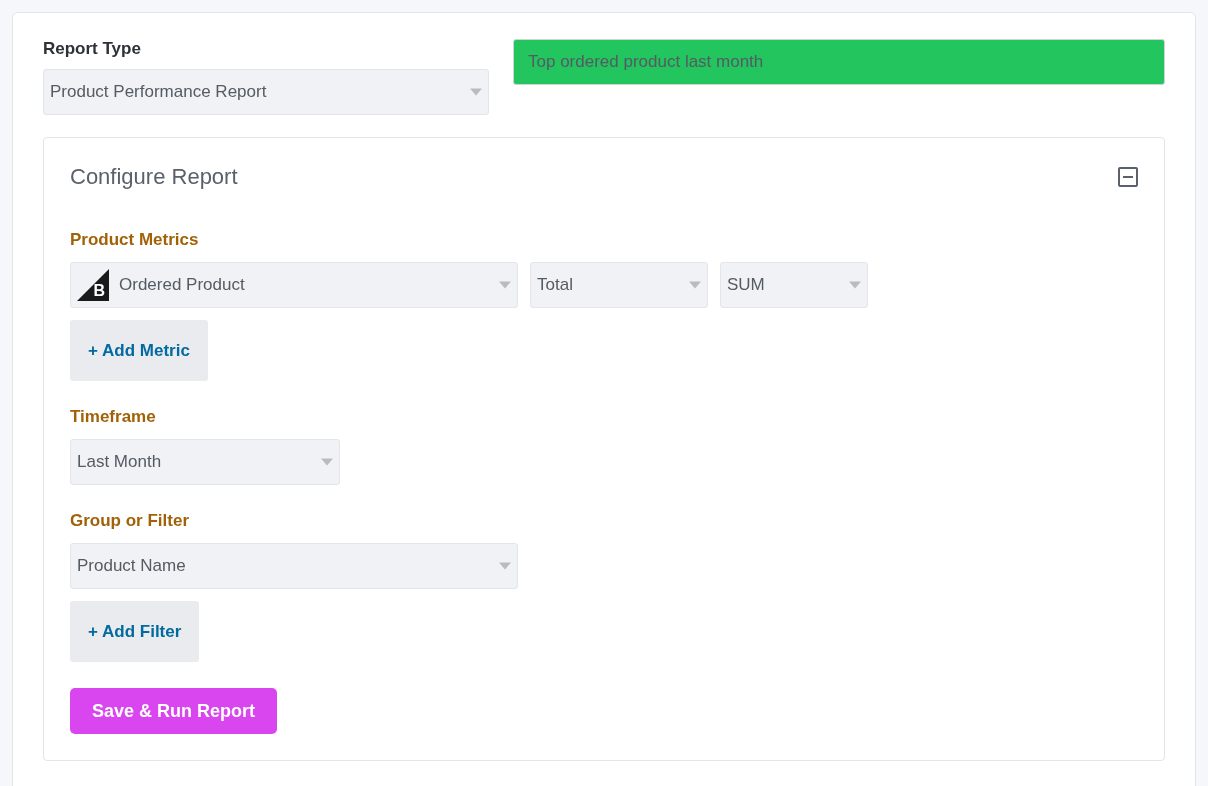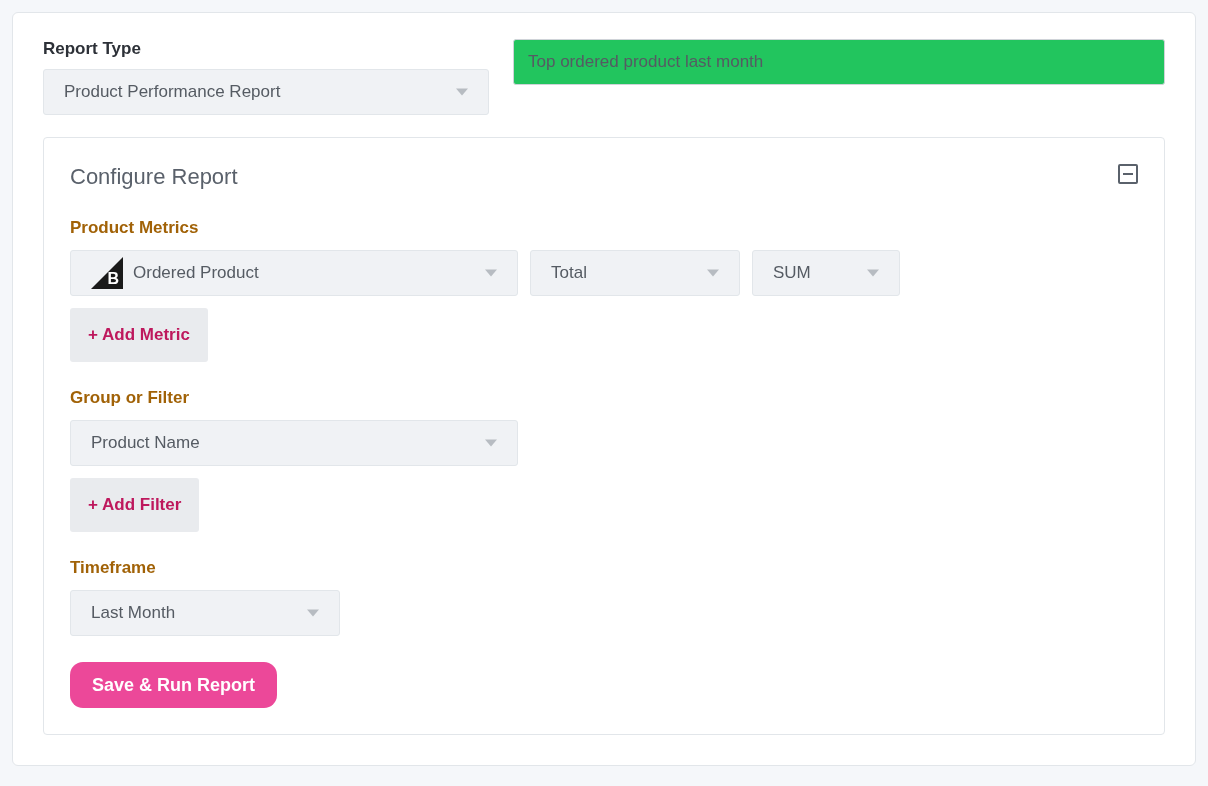--- a/index.html
+++ b/index.html
@@ -27,21 +27,21 @@
   .label {
     font-weight: 700;
     font-size: 17px;
     color: #2d3138;
   }
   .select {
     background: #f0f2f5;
     border: 1px solid #e2e6ea;
     border-radius: 3px;
     height: 46px;
-    padding: 0 20px;
+    padding: 0 6px;
     display: flex;
     align-items: center;
     justify-content: space-between;
     font-size: 17px;
     color: #555b63;
     cursor: pointer;
   }
   .select .chev { color: #b7bcc2; }
   .text-input {
     height: 46px;
@@ -54,22 +54,23 @@
     outline: none;
     background: #22c55e;
   }
   .panel {
     border: 1px solid #e2e6ea;
     border-radius: 4px;
     padding: 26px;
   }
   .panel-head {
     display: flex;
+    align-items: center;
     justify-content: space-between;
-    margin-bottom: 28px;
+    margin-bottom: 40px;
   }
   .panel-title {
     font-size: 22px;
     font-weight: 500;
     color: #5a616b;
   }
   .collapse-icon {
     width: 20px; height: 20px;
     border: 2px solid #5a616b;
     border-radius: 2px;
@@ -83,56 +84,56 @@
   }
   .section { margin-bottom: 26px; }
   .section-label {
     font-weight: 700;
     font-size: 17px;
     color: #a16207;
     margin-bottom: 12px;
   }
   .row { display: flex; gap: 12px; align-items: center; }
   .select.metric { width: 448px; }
-  .select.agg1 { width: 210px; }
+  .select.agg1 { width: 178px; }
   .select.agg2 { width: 148px; }
   .select .left { display: flex; align-items: center; gap: 10px; }
   .b-icon {
     width: 32px; height: 32px;
     background: #1a1a1a;
     clip-path: polygon(0 100%, 100% 0, 100% 100%);
     position: relative;
     display: flex; align-items: flex-end; justify-content: flex-end;
   }
   .b-icon span {
     color: #fff;
     font-weight: 700;
     font-size: 16px;
     padding: 0 4px 0 0;
     line-height: 20px;
   }
   .ghost-btn {
     background: #e9ebee;
     border: none;
     border-radius: 3px;
-    height: 54px;
+    height: 61px;
     padding: 16px 18px;
     font-size: 17px;
     font-weight: 700;
-    color: #be185d;
+    color: #0369a1;
     cursor: pointer;
     margin-top: 12px;
   }
   .select.filter { width: 448px; }
   .select.timeframe { width: 270px; }
   .primary-btn {
-    background: #ec4899;
+    background: #d946ef;
     color: #fff;
     border: none;
-    border-radius: 13px;
+    border-radius: 5px;
     height: 46px;
     padding: 0 22px;
     font-size: 18px;
     font-weight: 700;
     cursor: pointer;
   }
   svg.chev { width: 12px; height: 12px; }
 </style>
 </head>
 <body>
@@ -184,36 +185,36 @@
           <span>SUM</span>
           <svg class="chev" viewBox="0 0 10 6">
               <path d="M0 0 L5 6 L10 0 Z" fill="#b7bcc2"></path>
             </svg>
         </div>
       </div>
       <button class="ghost-btn">+ Add Metric</button>
     </div>
 
     <div class="section">
+      <div class="section-label">Timeframe</div>
+      <div class="select timeframe">
+        <span>Last Month</span>
+        <svg class="chev" viewBox="0 0 10 6">
+            <path d="M0 0 L5 6 L10 0 Z" fill="#b7bcc2"></path>
+          </svg>
+      </div>
+    </div>
+
+    <div class="section">
       <div class="section-label">Group or Filter</div>
       <div class="select filter">
         <span>Product Name</span>
         <svg class="chev" viewBox="0 0 10 6">
             <path d="M0 0 L5 6 L10 0 Z" fill="#b7bcc2"></path>
           </svg>
       </div>
       <button class="ghost-btn">+ Add Filter</button>
     </div>
 
-    <div class="section">
-      <div class="section-label">Timeframe</div>
-      <div class="select timeframe">
-        <span>Last Month</span>
-        <svg class="chev" viewBox="0 0 10 6">
-            <path d="M0 0 L5 6 L10 0 Z" fill="#b7bcc2"></path>
-          </svg>
-      </div>
-    </div>
-
     <button class="primary-btn">Save &amp; Run Report</button>
   </div>
 
 </div>
 
 </body></html>

